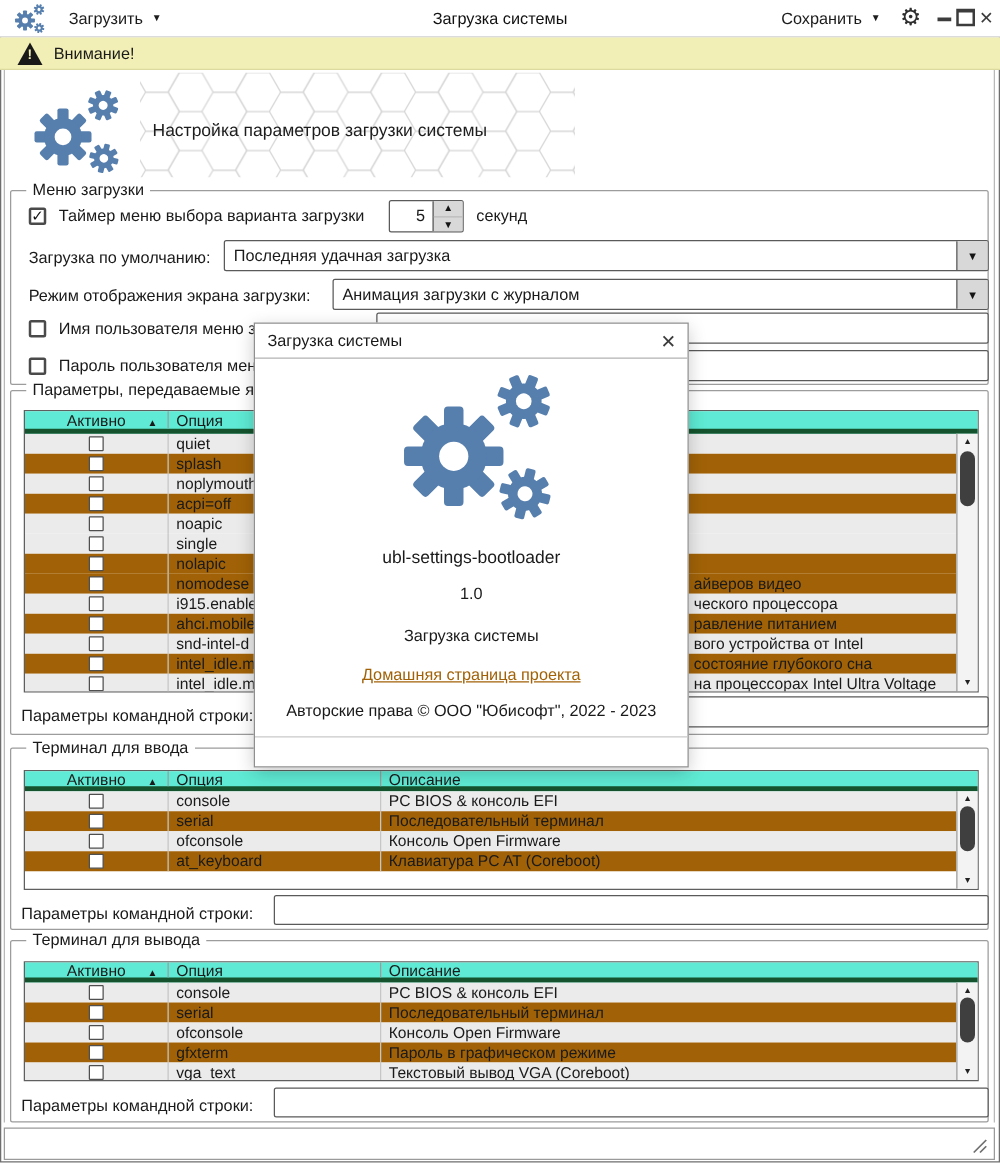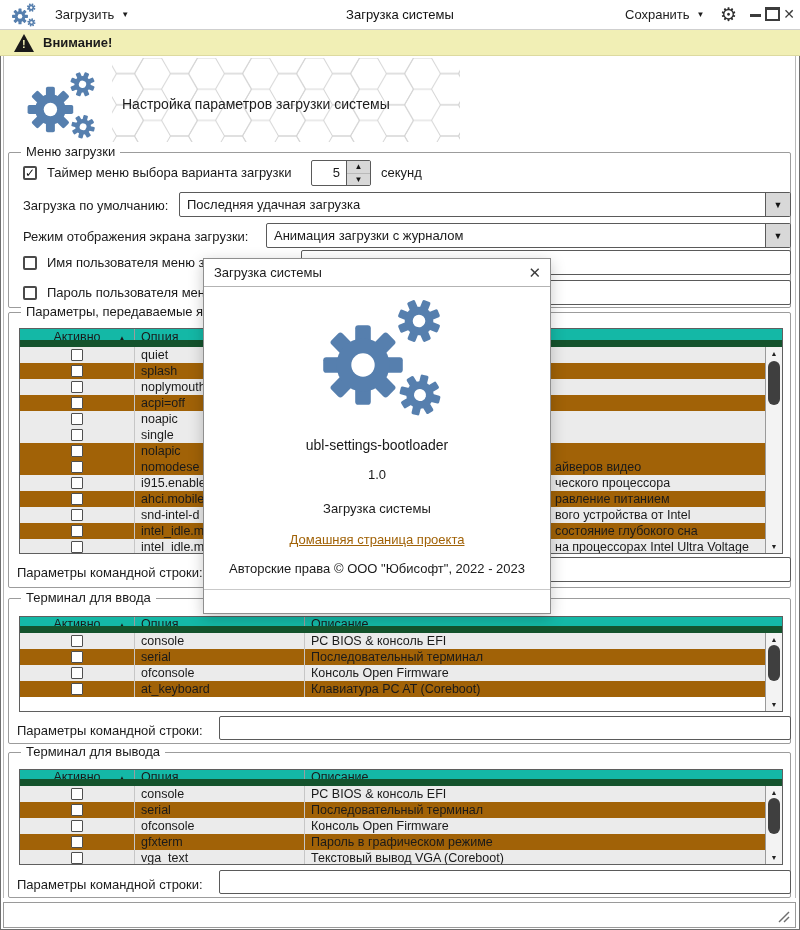--- a/index.html
+++ b/index.html
@@ -19,21 +19,21 @@
   .winbtn{display:inline-flex;align-items:center;justify-content:center;width:16px;height:16px}
   .minbar{width:11px;height:3px;background:#3c3c3c;margin-top:6px}
   .restore{width:11px;height:9px;border:2px solid #3c3c3c;border-top-width:3px}
   .closex{font-size:14px;color:#3c3c3c;line-height:1}
   .gearglyph{font-size:19px;color:#2e2e2e;line-height:1}
 
   
   #banner{left:0;top:30px;width:800px;height:26px;background:#f1efb5;border-bottom:1px solid #dddaa0;box-sizing:border-box;display:flex;align-items:center}
   .warn-tri{width:0;height:0;border-left:10px solid transparent;border-right:10px solid transparent;border-bottom:18px solid #191919;position:relative;margin-left:14px}
   .warn-tri i{position:absolute;left:-2px;top:4px;color:#f1efb5;font-style:normal;font-weight:bold;font-size:11px}
-  #banner .btext{margin-left:9px;font-weight:bold;font-size:13px}
+  #banner .btext{margin-left:9px;font-weight:normal;font-size:13px}
 
   
   .sideframe{top:56px;height:842px;width:0;border-left:1px solid #b9b9b9}
 
   
   #hexwrap{left:112px;top:58px;width:348px;height:84px}
   #apptitle{left:122px;top:96px;font-size:14px;color:#1d1d1d}
   #headerlogo{left:16px;top:68px}
 
   
@@ -48,21 +48,21 @@
   .combo .val{line-height:23px;padding-left:7px;font-size:13px;white-space:nowrap;overflow:hidden}
   .combo .btn{position:absolute;right:0;top:0;bottom:0;width:24px;background:#d8d8d8;border-left:1px solid #5a5a5a;display:flex;align-items:center;justify-content:center;font-size:9px;color:#141414}
   .spin{background:#fff;border:1px solid #5a5a5a;border-radius:2px;box-sizing:border-box}
   .spin .num{position:absolute;left:0;top:0;bottom:0;right:24px;text-align:right;line-height:24px;padding-right:6px;font-size:13px}
   .spin .btns{position:absolute;right:0;top:0;bottom:0;width:23px;background:#d8d8d8;border-left:1px solid #5a5a5a;display:flex;flex-direction:column}
   .spin .btns span{flex:1;display:flex;align-items:center;justify-content:center;font-size:8px;color:#141414}
   .spin .btns span:first-child{border-bottom:1px solid #b9b9b9}
 
   
   .tbl{position:absolute;border:1px solid #5f5f5f;background:#fff;box-sizing:border-box}
-  .thead{display:flex;height:18px;background:#14b8a6;border-bottom:7px solid #14532d;box-sizing:border-box}
+  .thead{display:flex;height:18px;background:#5eead4;border-bottom:4px solid #14532d;box-sizing:border-box}
   .tbl.small .thead{height:16px}
   .th{font-size:12.5px;line-height:17px;border-right:1px solid #9c9c9c;padding-left:6px;box-sizing:border-box;white-space:nowrap;overflow:hidden}
   .tbl.small .th{line-height:15px}
   .th.c1{width:115px;position:relative;text-align:center;padding-left:0}
   .th.c2{width:170px}
   .th.c3{flex:1;border-right:none}
   .sort{position:absolute;right:8px;top:1px;font-size:8px}
   .tbody{position:absolute;left:0;right:17px;top:18px;bottom:0;overflow:hidden}
   .tbl.small .tbody{top:16px}
   .trow{display:flex;height:16px;background:#a16207}

